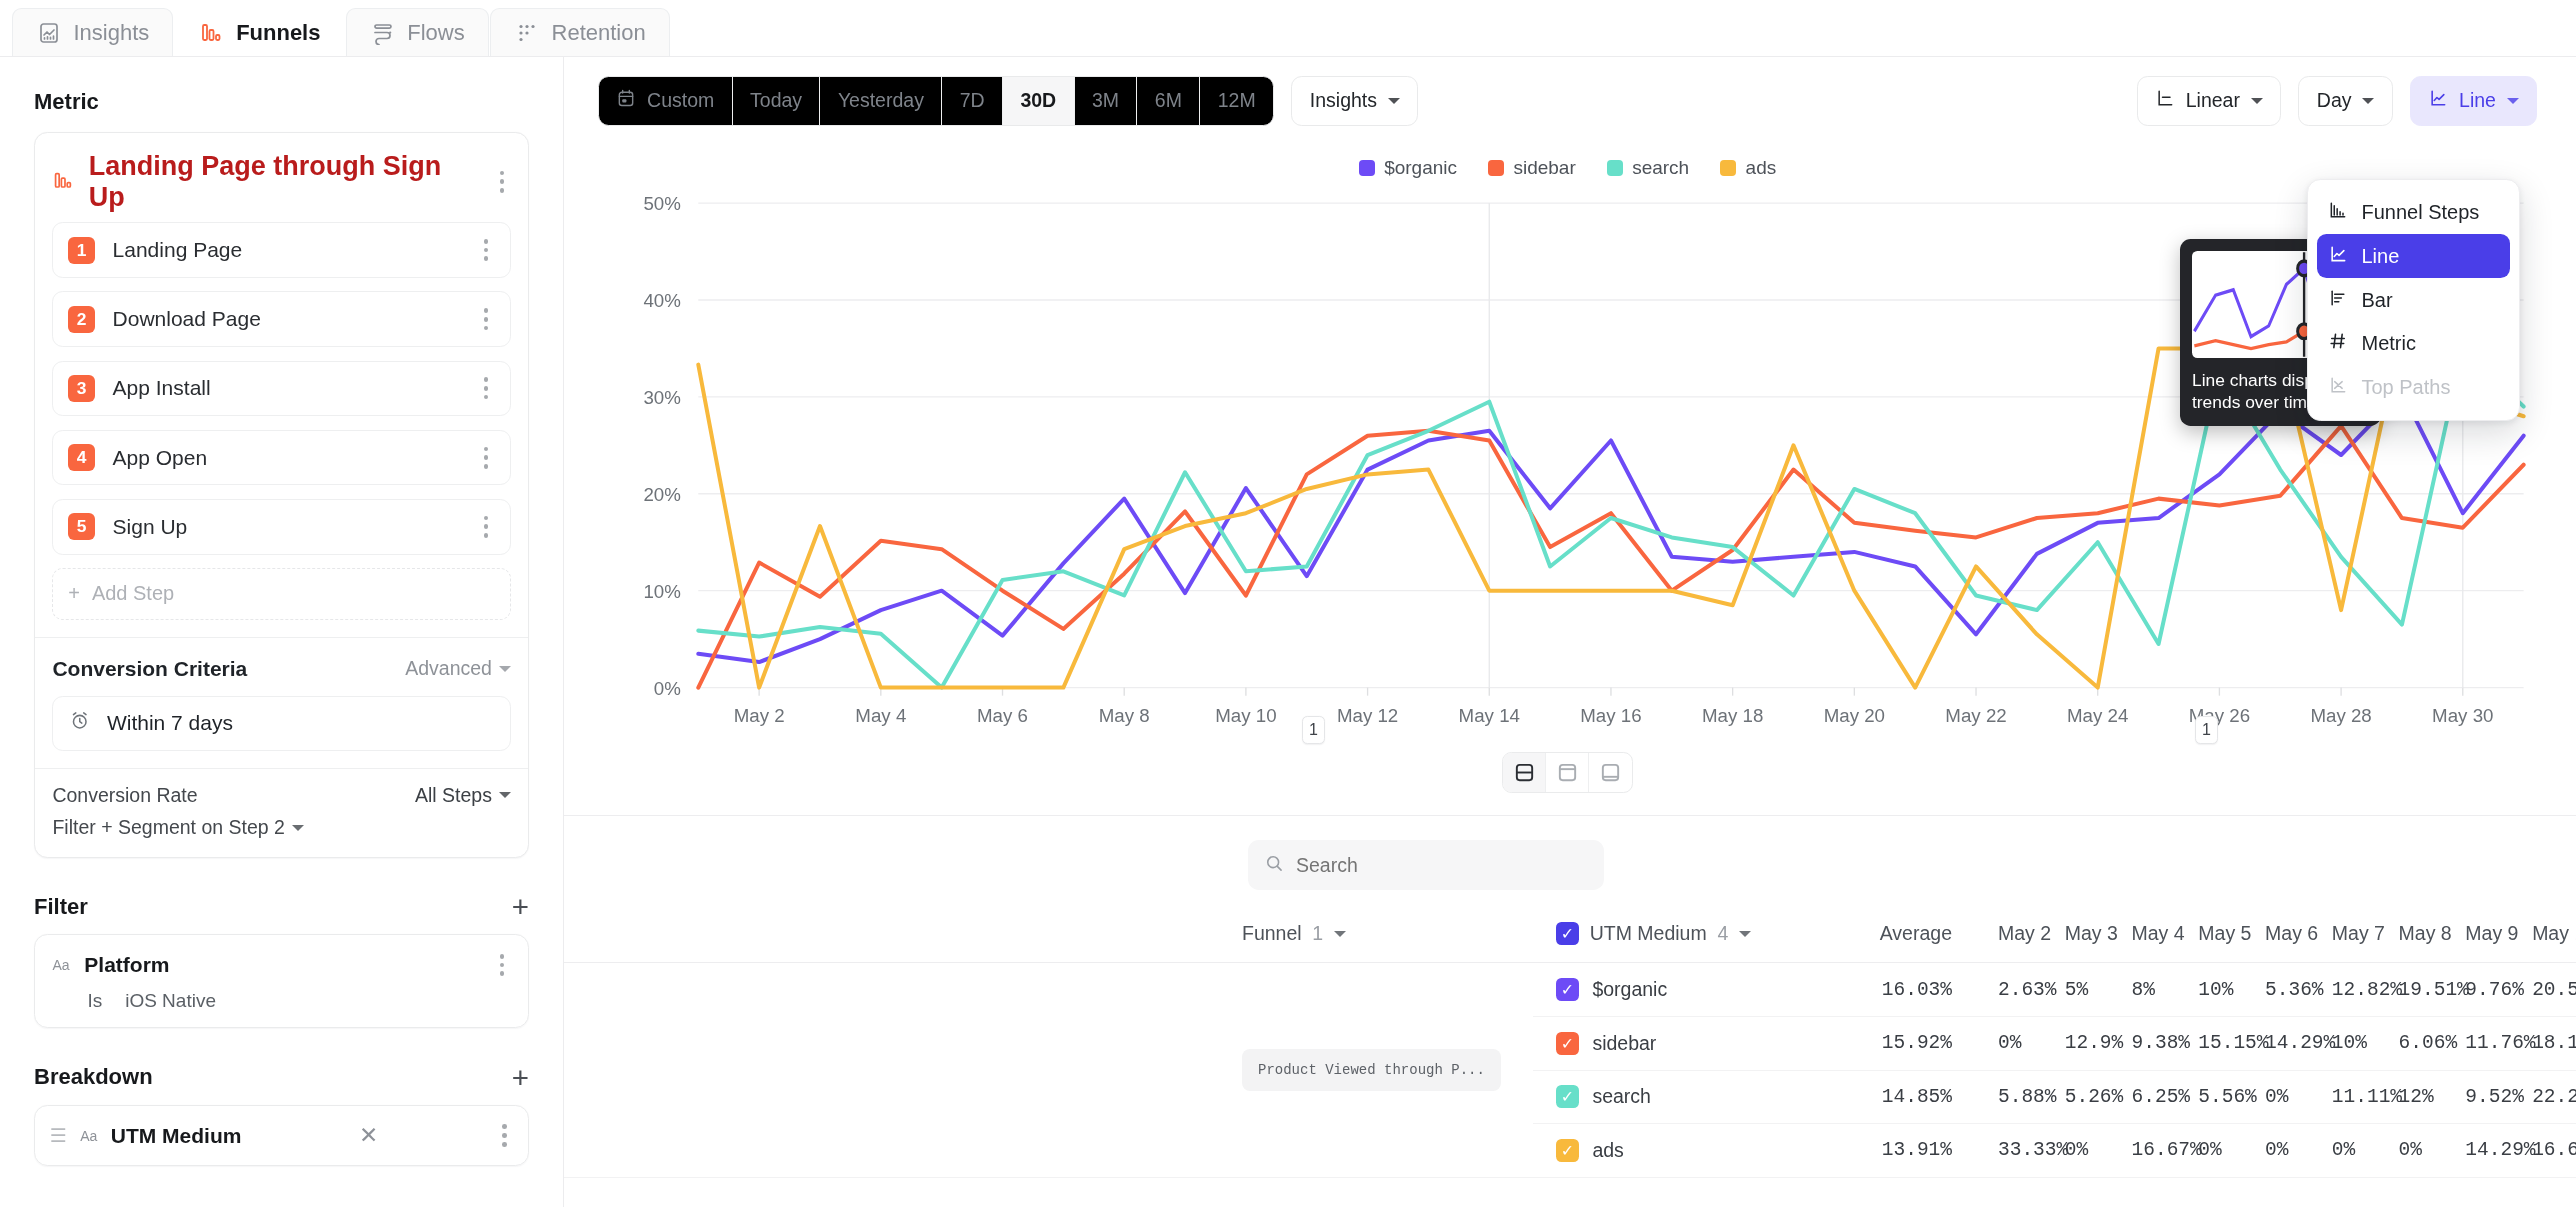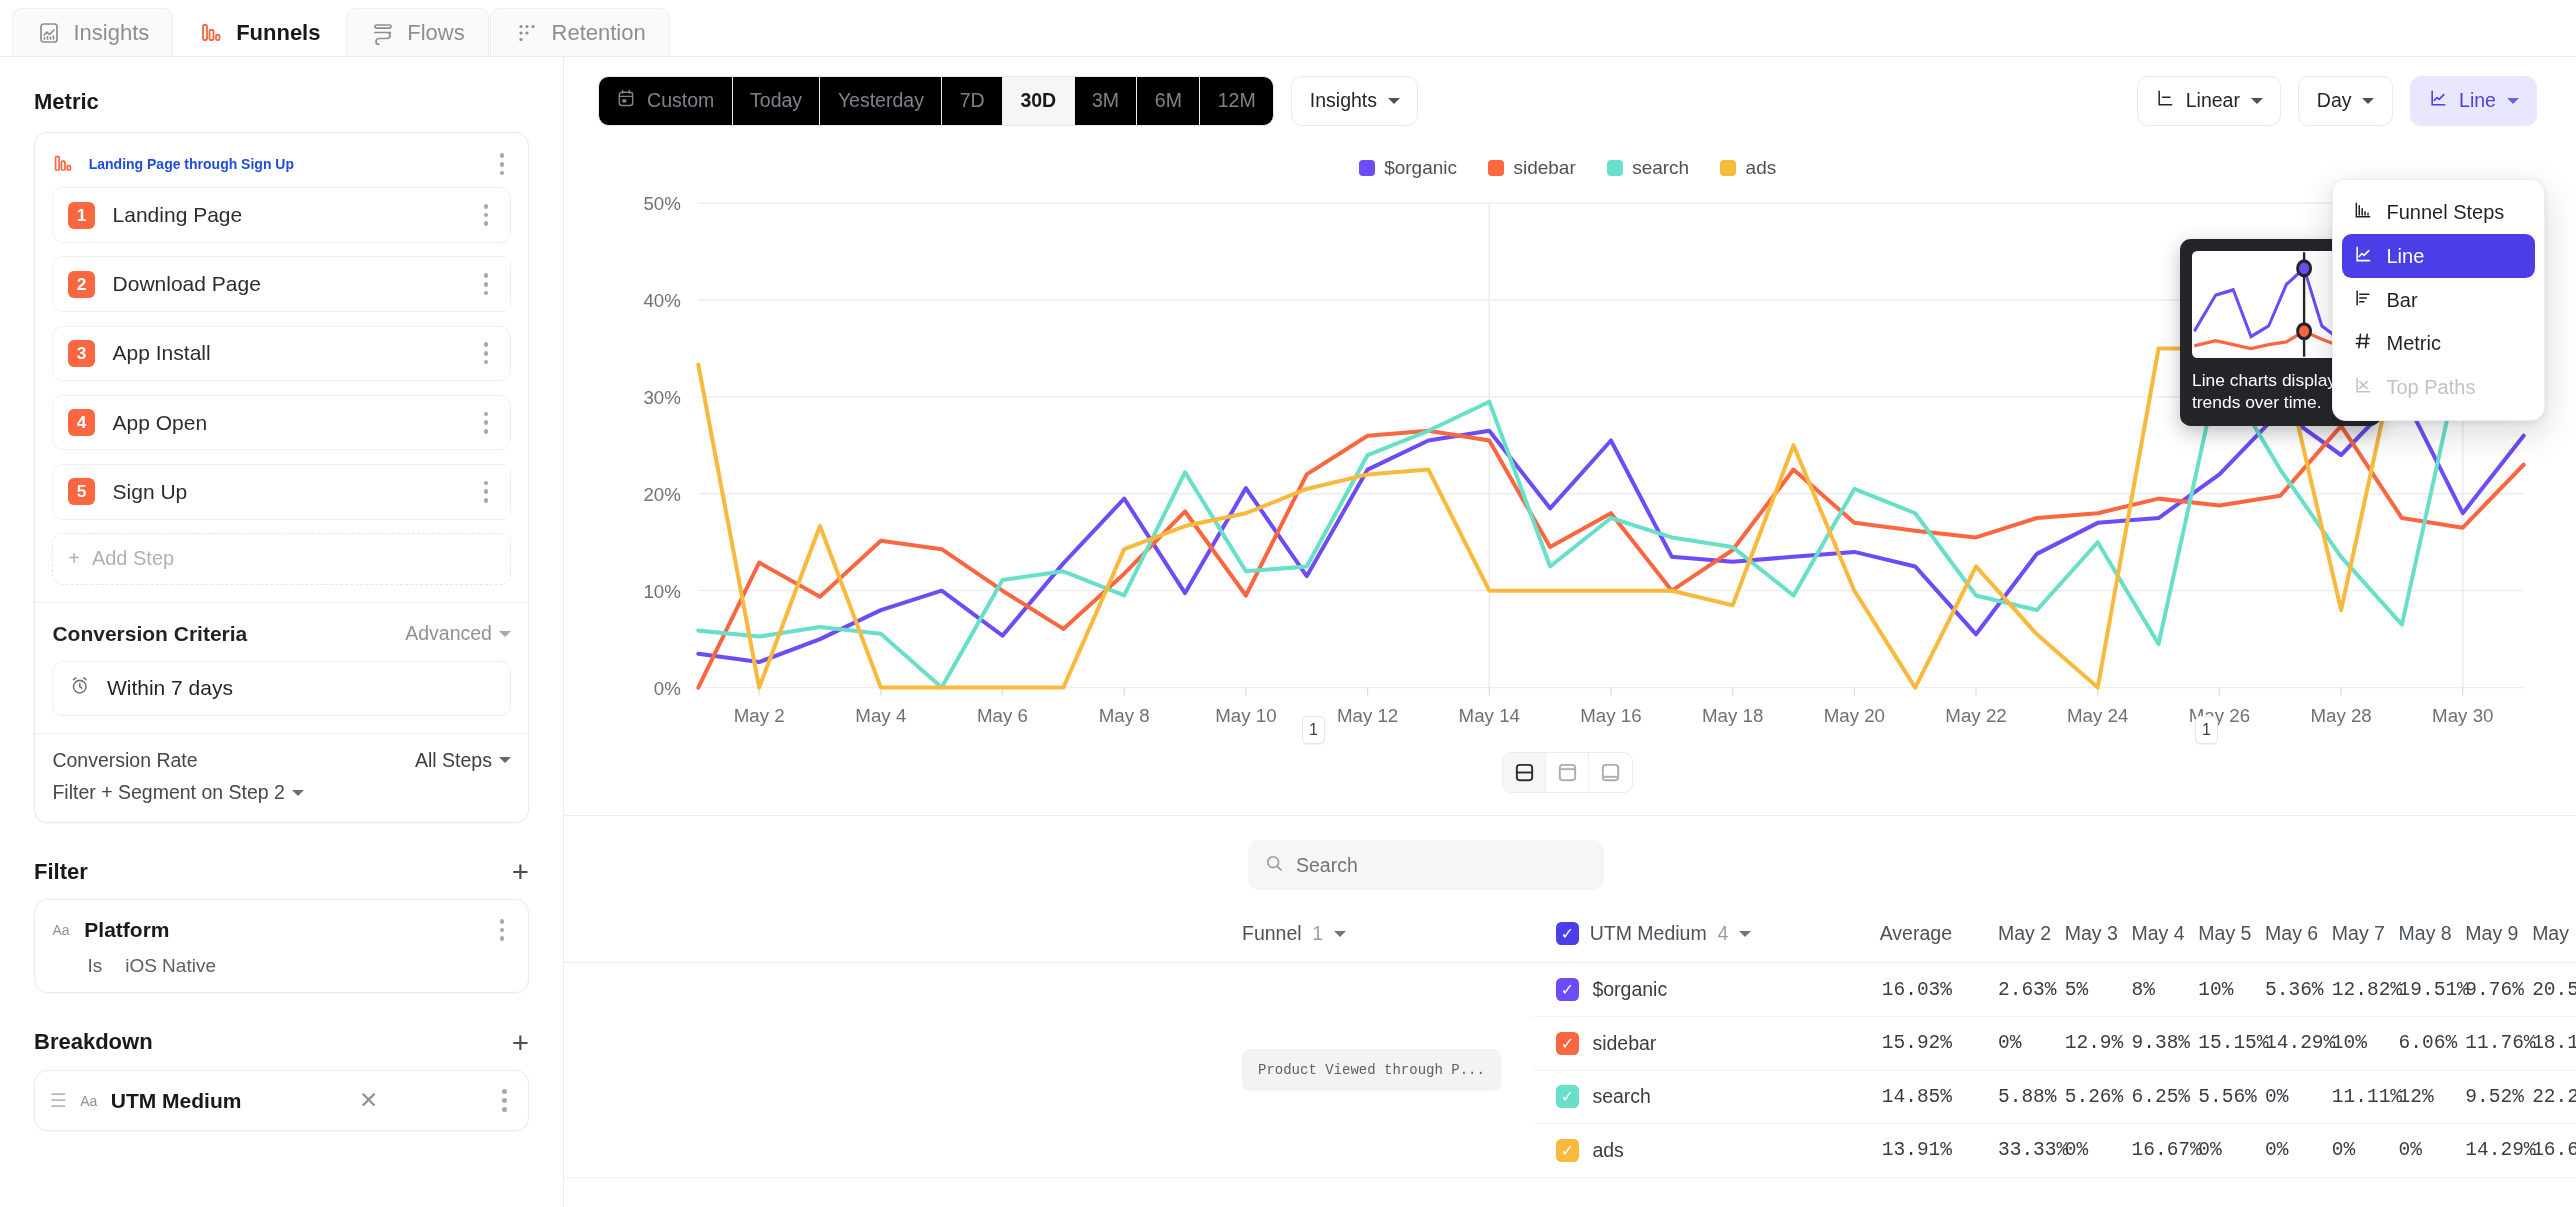--- a/index.html
+++ b/index.html
@@ -46,21 +46,21 @@
   .mt-metric { padding-top: 32px; }
   .card {
     border: 0.7px solid #eaebec; border-radius: 13.4px;
     margin-top: 17.4px; background: #fff;
     box-shadow: 0 0.7px 1.3px rgba(16,24,40,.04);
   }
   .card-head {
     display: flex; align-items: center; gap: 14.8px;
     padding: 17.4px 17.4px 9.4px 17.4px;
   }
-  .card-head .title { font-size: 14px; font-weight: 700; color: #1d4ed8; }
+  .card-head .title { font-size: 27px; font-weight: 700; color: #b91c1c; }
   .kebab { margin-left: auto; width: 17.4px; height: 27px; display:flex; flex-direction:column; justify-content:center; align-items:center; gap:4px; cursor:pointer; }
   .kebab i { width: 4.7px; height: 4.7px; border-radius: 50%; background: #a6a9ad; display:block; }
 
   .step {
     display: flex; align-items: center; gap: 17.4px;
     margin: 0 17.4px 13.4px 17.4px; padding: 13.4px 14.8px;
     border: 0.7px solid #eeeff0; border-radius: 10.7px;
   }
   .step-badge {
     width: 27px; height: 27px; border-radius: 6px;
@@ -118,21 +118,21 @@
     background:#fff; cursor:pointer; white-space:nowrap;
   }
   .btn.pri { background:#e9e7fd; border-color:#e9e7fd; color:#4a3ee8; }
   .spacer { flex:1 1 auto; }
   .gap { width: 17.4px; }
 
   .chev { width:0;height:0;border-left:6px solid transparent;border-right:6px solid transparent;border-top:6.7px solid currentColor; opacity:.8;}
 
   
   .dropdown {
-    position:absolute; top: 122px; right: 31px; width: 213px;
+    position:absolute; top: 122px; right: 56px; width: 213px;
     background:#fff; border:0.7px solid #ededef; border-radius:13.4px;
     box-shadow: 0 12px 34px rgba(16,24,40,.16), 0 2px 6.7px rgba(16,24,40,.08);
     padding: 10.7px 9.4px; z-index: 60;
   }
   .dd-item { display:flex; align-items:center; gap:13.4px; padding: 9.4px 10.7px; border-radius:9.4px; font-size:20px; color:#1f2328; cursor:pointer; }
   .dd-item.sel { background:#4a3ee8; color:#fff; }
   .dd-item.dis { color:#bfc2c7; cursor:default; }
 
   
   .tip {

